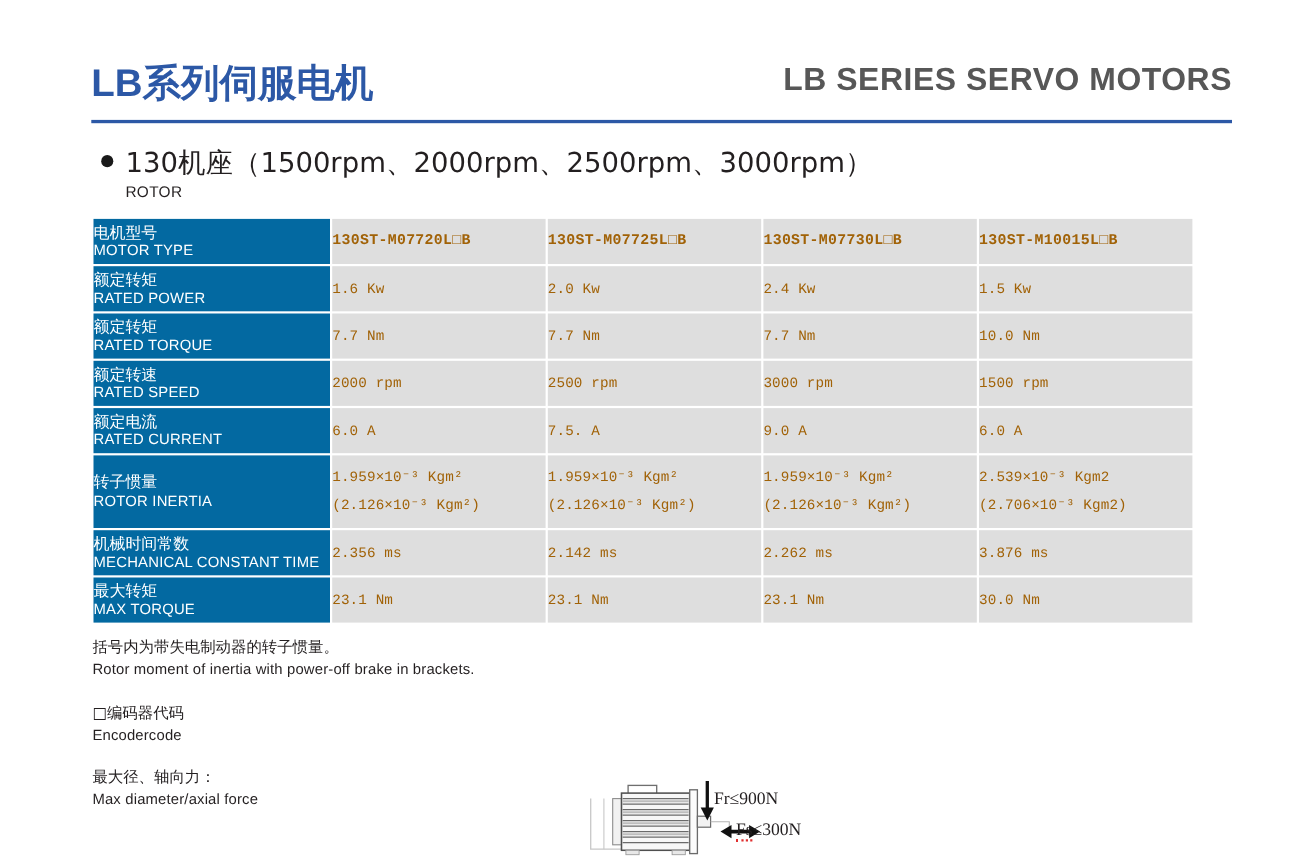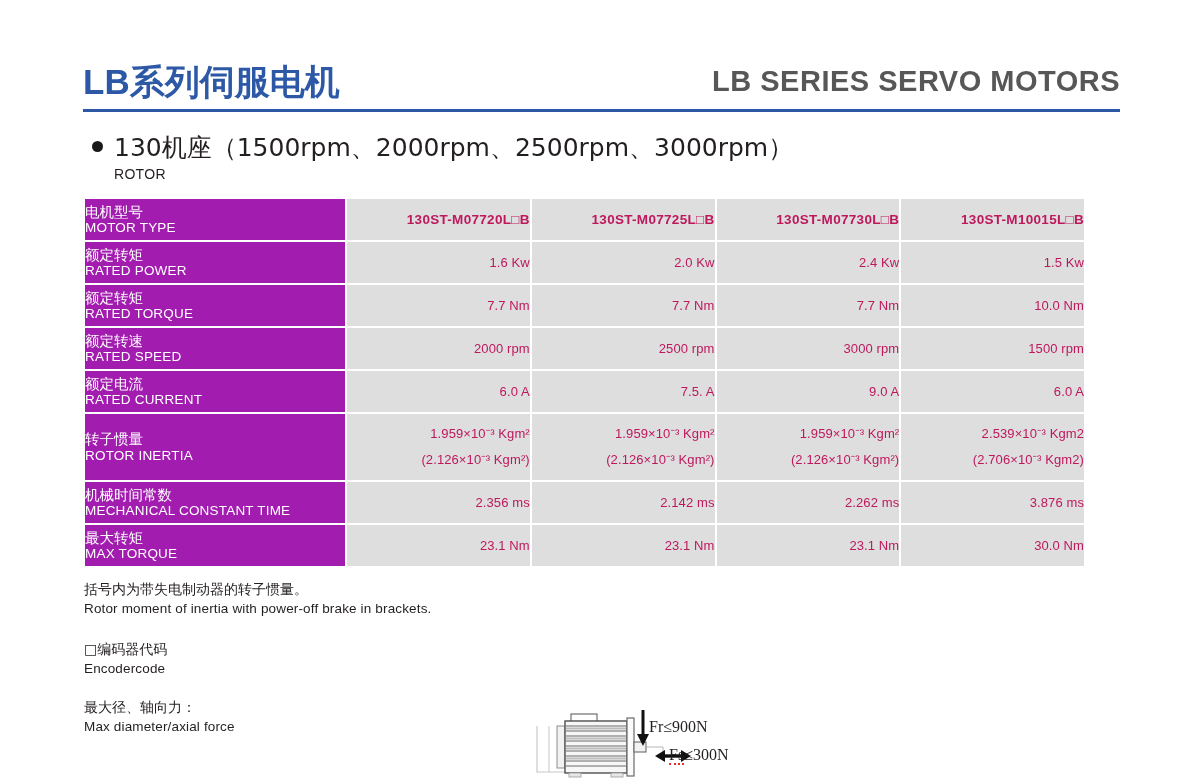--- a/index.html
+++ b/index.html
@@ -15,21 +15,21 @@
 
   
   .header {
     position: absolute;
     left: 83px;
     top: 56px;
     width: 1037px;
     height: 56px;
     border-bottom: 3px solid #2C58A6;
     display: flex;
-    align-items: center;
+    align-items: flex-start;
     justify-content: space-between;
   }
   .title-cn {
     font-size: 35px;
     font-weight: bold;
     color: #2C58A6;
     letter-spacing: 0px;
     line-height: 40px;
     white-space: nowrap;
     padding-bottom: 2px;
@@ -89,47 +89,48 @@
     width: 1003px;
     border-collapse: separate;
     border-spacing: 2px;
     table-layout: fixed;
   }
   .spec-table td {
     padding: 0;
     vertical-align: middle;
   }
   .lbl {
-    background: #a21caf;
-    width: 260px;
+    background: #0369a1;
+    width: 215px;
     padding: 7px 0 8px 9px;
     line-height: 1.12;
   }
   .lbl .cn {
     display: block;
     color: #ffffff;
     font-size: 14.5px;
     font-family: "DejaVu Sans", sans-serif;
     letter-spacing: 0px;
     white-space: nowrap;
   }
   .lbl .en {
     display: block;
     color: #ffffff;
     font-size: 13.5px;
     letter-spacing: 0.2px;
     white-space: nowrap;
   }
   .val {
     background: #DEDEDE;
-    text-align: right;
-    color: #be185d;
+    text-align: left;
+    color: #a16207;
     font-size: 13px;
     letter-spacing: 0.1px;
     height: 41px;
+    font-family: Liberation Mono, monospace;
   }
   .val.head {
     font-weight: bold;
     font-size: 13.5px;
     letter-spacing: 0.3px;
   }
   .val.tall {
     height: 66px;
     line-height: 1.1;
   }

